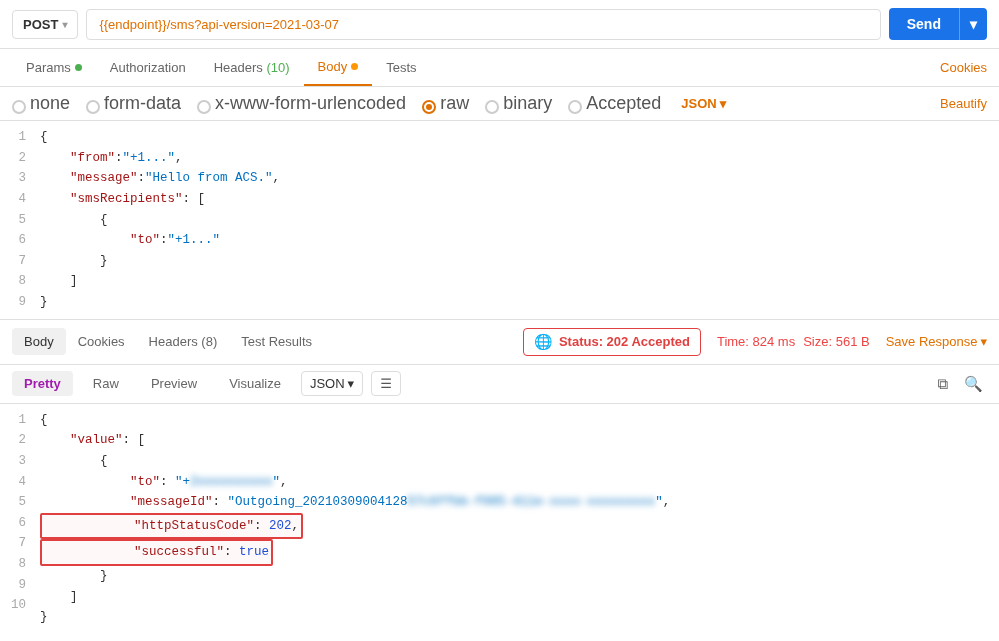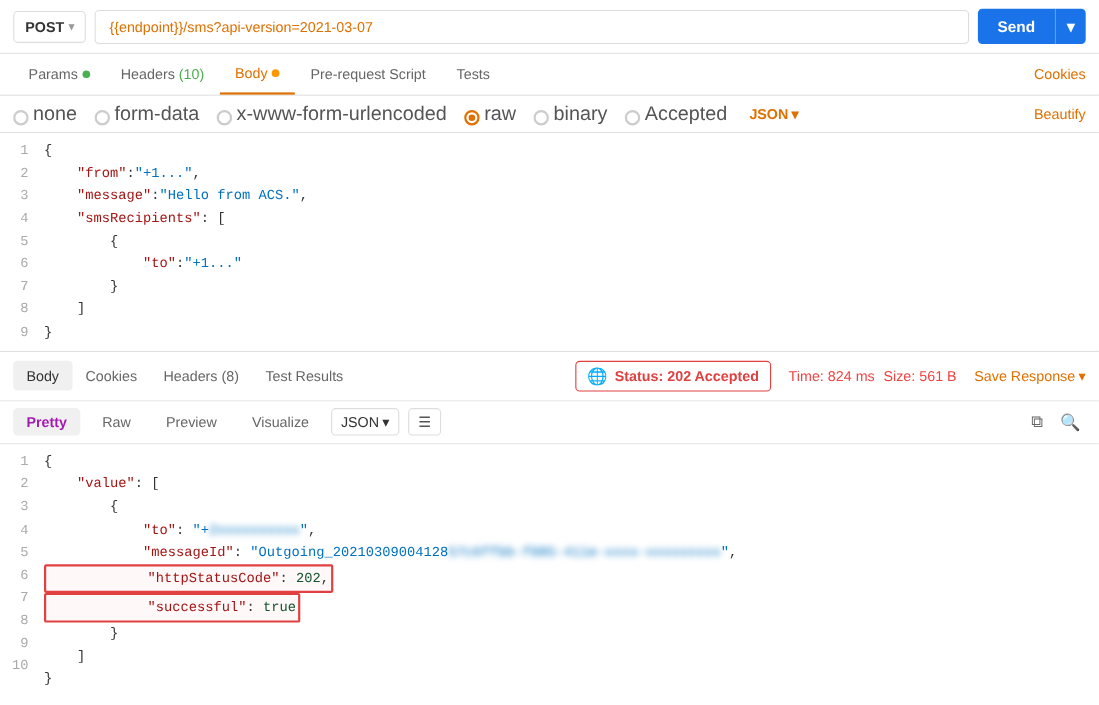--- a/index.html
+++ b/index.html
@@ -51,21 +51,21 @@
     
     .code-editor {
       background: #fff; border-bottom: 1px solid #e0e0e0; font-family: 'Courier New', monospace; font-size: 12.5px; padding: 6px 0; min-height: 170px; display: flex; overflow: hidden;
     }
     .line-numbers { padding: 0 10px; color: #aaa; text-align: right; min-width: 36px; line-height: 1.6; user-select: none; }
     .line-numbers div { line-height: 1.65; }
     .code-content { flex: 1; padding: 0 4px; line-height: 1.65; overflow-x: auto; }
     .code-content .line { white-space: pre; display: block; }
     .key { color: #a31515; }
     .val-str { color: #0070c1; }
-    .val-bool { color: #14532d; }
+    .val-bool { color: #1d4ed8; }
     .punct { color: #333; }
 
     
     .response-header {
       display: flex; align-items: center; padding: 8px 12px; border-bottom: 1px solid #e0e0e0; gap: 16px; background: #fff;
     }
     .response-tabs { display: flex; align-items: center; gap: 0; }
     .resp-tab { padding: 6px 12px; cursor: pointer; font-size: 13px; color: #666; border-radius: 4px; }
     .resp-tab.active { background: #f0f0f0; color: #333; }
     .status-badge {
@@ -119,28 +119,28 @@
     <span class="send-btn-arrow">▾</span>
   </div>
 </div>
 
 <div class="tabs-row">
   <div class="tab">
     <span>Params</span>
     <span class="dot green"></span>
   </div>
   <div class="tab">
+    <span>Authorization</span>
+  </div>
+  <div class="tab">
     <span>Headers <span style="color:#4caf50;">(10)</span></span>
   </div>
   <div class="tab active">
     <span>Body</span>
     <span class="dot orange"></span>
-  </div>
-  <div class="tab">
-    <span>Pre-request Script</span>
   </div>
   <div class="tab">
     <span>Tests</span>
   </div>
   <div class="tab-spacer"></div>
   <div class="cookies-link">Cookies</div>
 </div>
 
 <div class="body-type-row">
   <label class="radio-option">

